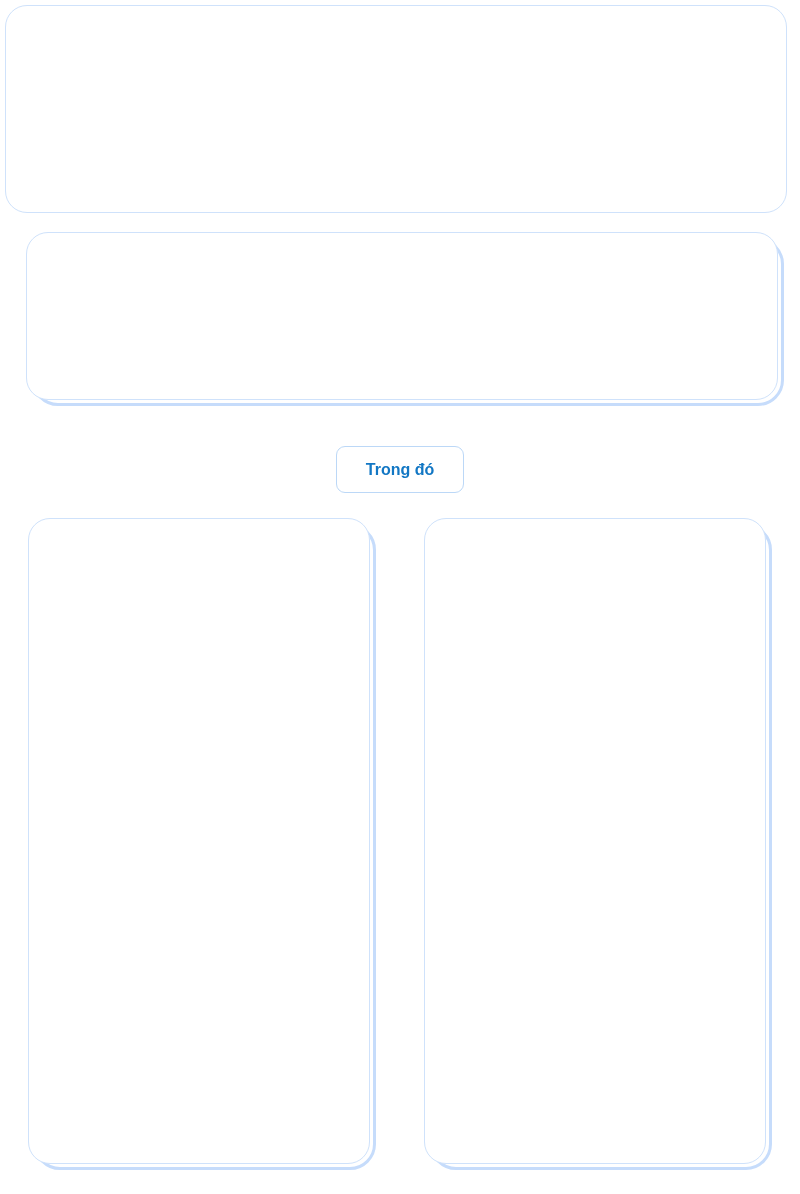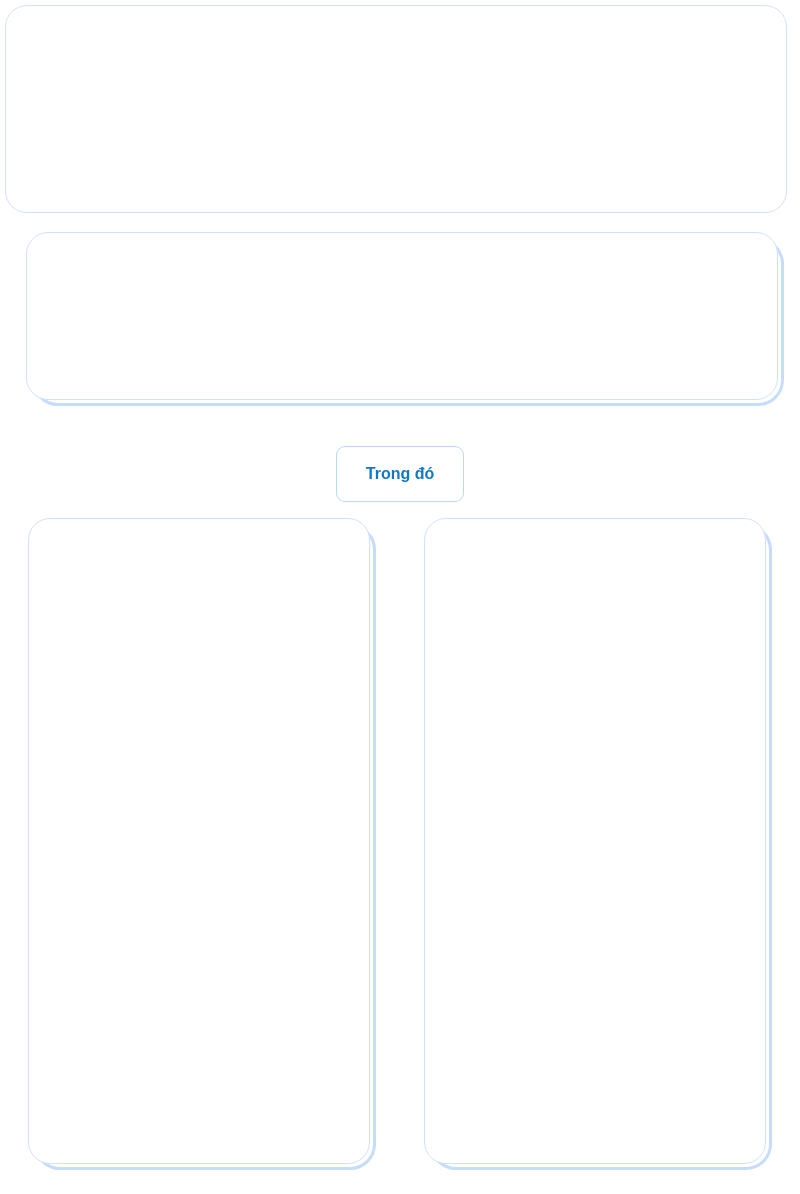--- a/index.html
+++ b/index.html
@@ -53,21 +53,21 @@
   .bullet-text b { color: #1b2a7a; font-weight: bold; }
 
   #bullet-1 { left: 55px; top: 260px; }
   #bullet-2 { left: 55px; top: 308px; }
   #bullet-3 { left: 55px; top: 352px; }
 
   #moneybag-illustration { position: absolute; left: 548px; top: 250px; width: 200px; height: 135px; }
 
   
   #trongdo-badge {
-    position: absolute; left: 336px; top: 446px; width: 128px; height: 56px;
+    position: absolute; left: 336px; top: 446px; width: 128px; height: 47px;
     border: 1.5px solid #bcd8f7; border-radius: 9px; background: #fff;
     display: flex; align-items: center; justify-content: center;
     color: #1277C4; font-weight: bold; font-size: 16px;
     z-index: 3;
   }
 
   
   #left-shadow  { left: 34px; top: 524px; width: 342px; height: 646px; }
   #left-card    { left: 28px; top: 518px; width: 342px; height: 646px; }
   #right-shadow { left: 430px; top: 524px; width: 342px; height: 646px; }

